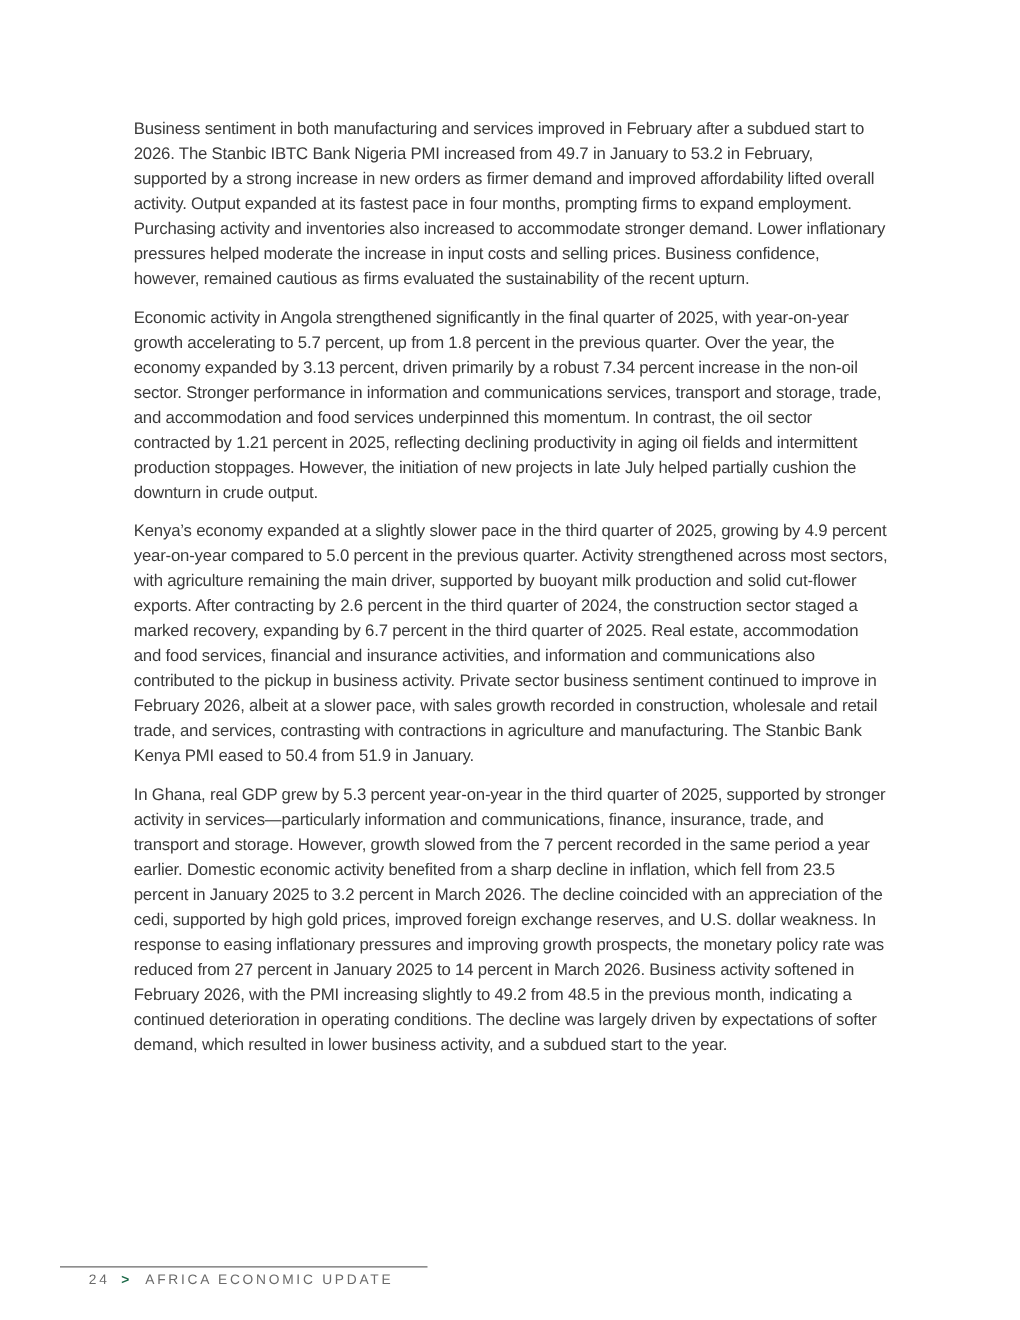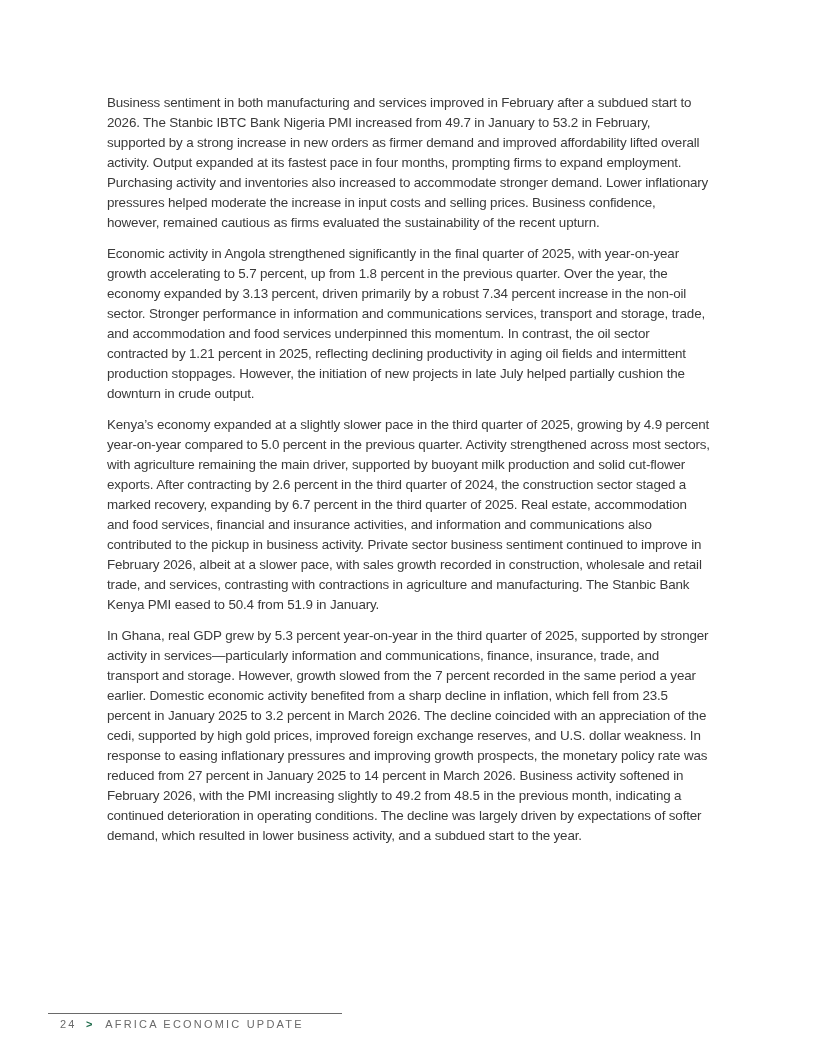--- a/index.html
+++ b/index.html
@@ -10,21 +10,21 @@
     font-family: "Liberation Sans", sans-serif;
     font-size: 13.4px; line-height: 20px; color: #3a3a3a;
     letter-spacing: -0.15px;
   }
   .content p { margin: 0 0 11px 0; }
   .footer-rule {
     position: absolute; left: 48px; top: 1013px; width: 294px; height: 0;
     border-top: 1.3px solid #6a6a6a;
   }
   .footer {
-    position: absolute; left: 60px; top: 1018px;
+    position: absolute; left: 71px; top: 1018px;
     font-family: "Liberation Sans", sans-serif; font-size: 11px;
     letter-spacing: 2.2px; color: #6a6a6a; white-space: nowrap;
   }
   .footer .chev { color: #1e6b4a; font-weight: bold; margin: 0 6px 0 4px; }
 </style>
 </head>
 <body>
 
 <div class="page">
   <div class="content">

